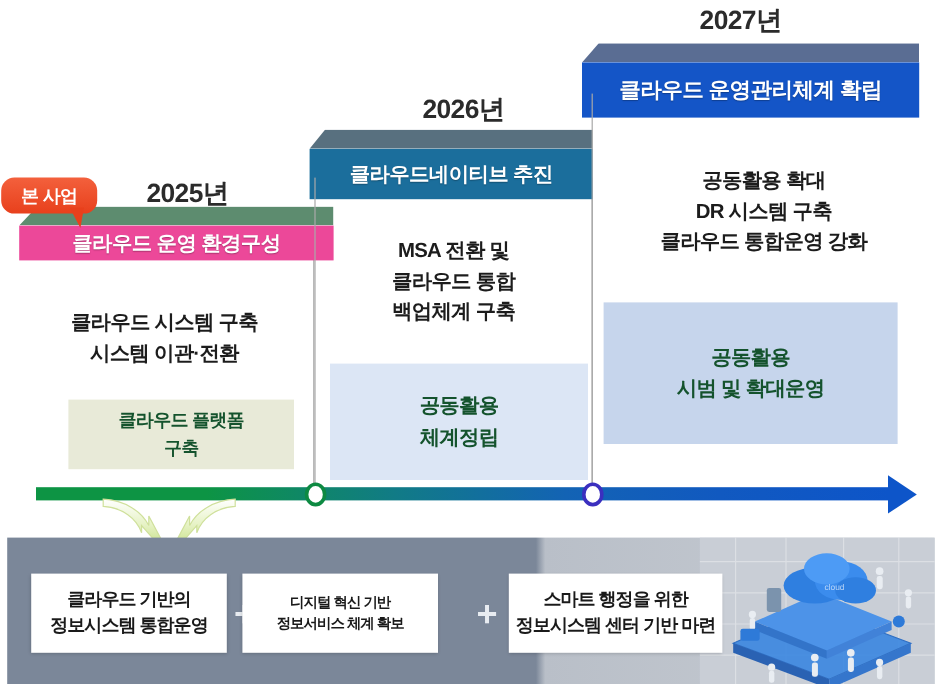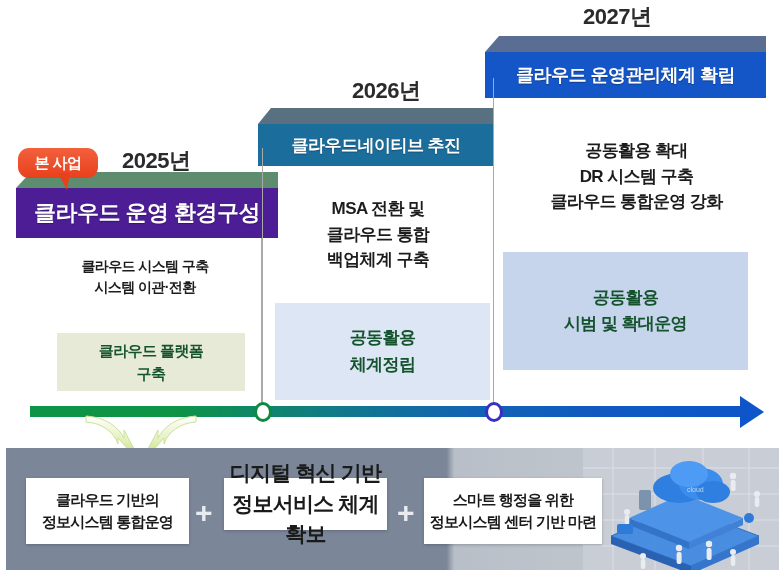--- a/index.html
+++ b/index.html
@@ -192,30 +192,30 @@
 체계정립</div>
 
   <div class="col-body col-2025" style="left:0px; top:208px; width:262px; height:203px;"></div>
 
   <div class="year-label" style="left:122px; top:146px;">2025년</div>
 
   <div class="hdr" style="left:16px; top:172px; width:262px; height:54px;">
     <div style="position:absolute; top:0; left:0; width:262px; height:16px;
                 background:#5d8c6f;
                 clip-path: polygon(15px 0, 262px 0, 262px 16px, 0 16px);"></div>
-    <div class="hdr-face" style="top:16px; height:50px; font-size:22px; background:#4c1d95;">클라우드 운영 환경구성</div>
+    <div class="hdr-face" style="top:16px; height:29px; font-size:17px; background:#ec4899;">클라우드 운영 환경구성</div>
   </div>
 
-  <div class="body-text" style="left:20px; top:256px; width:250px; font-size:14px;">클라우드 시스템 구축
+  <div class="body-text" style="left:12px; top:256px; width:250px; font-size:17px;">클라우드 시스템 구축
 시스템 이관·전환</div>
 
   <div class="sub-box" style="left:57px; top:333px; width:188px; height:58px; background:#e8ead8; font-size:15px;">클라우드 플랫폼
 구축</div>
 
-  <div class="badge" style="left:18px; top:148px; width:80px; height:30px;">본 사업</div>
+  <div class="badge" style="left:1px; top:148px; width:80px; height:30px;">본 사업</div>
   <div class="badge-tail" style="left:58px; top:173px;"></div>
 
   <div class="divider-line" style="left:262px; top:148px; height:265px;"></div>
   <div class="divider-line" style="left:493px; top:78px; height:335px;"></div>
 
   <div class="timeline-bar" style="left:30px; top:406px; width:712px; height:11px;"></div>
   <div class="timeline-head" style="left:740px; top:396px;"></div>
   <div class="tl-marker green" style="left:254px; top:402px;"></div>
   <div class="tl-marker blue" style="left:485px; top:402px;"></div>
 
@@ -283,20 +283,20 @@
 
     <rect x="34" y="76" width="16" height="10" rx="2" fill="#2e7ad8"></rect>
     <circle cx="166" cy="70" r="5" fill="#2e7ad8"></circle>
     <rect x="56" y="42" width="12" height="20" rx="2" fill="#7b93ad"></rect>
   </svg>
 
   <div class="result-box" style="left:26px; top:478px; width:163px; height:66px; font-size:15px;">클라우드 기반의
 정보시스템 통합운영</div>
   <div class="plus" style="left:195px; top:498px;">+</div>
 
-  <div class="result-box" style="left:224px; top:478px; width:163px; height:52px; font-size:21px;">디지털 혁신 기반
+  <div class="result-box" style="left:202px; top:478px; width:163px; height:66px; font-size:12px;">디지털 혁신 기반
 정보서비스 체계 확보</div>
   <div class="plus" style="left:397px; top:498px;">+</div>
 
   <div class="result-box" style="left:424px; top:478px; width:178px; height:66px; font-size:15px;">스마트 행정을 위한
 정보시스템 센터 기반 마련</div>
 
 </div>
 
 </body></html>

